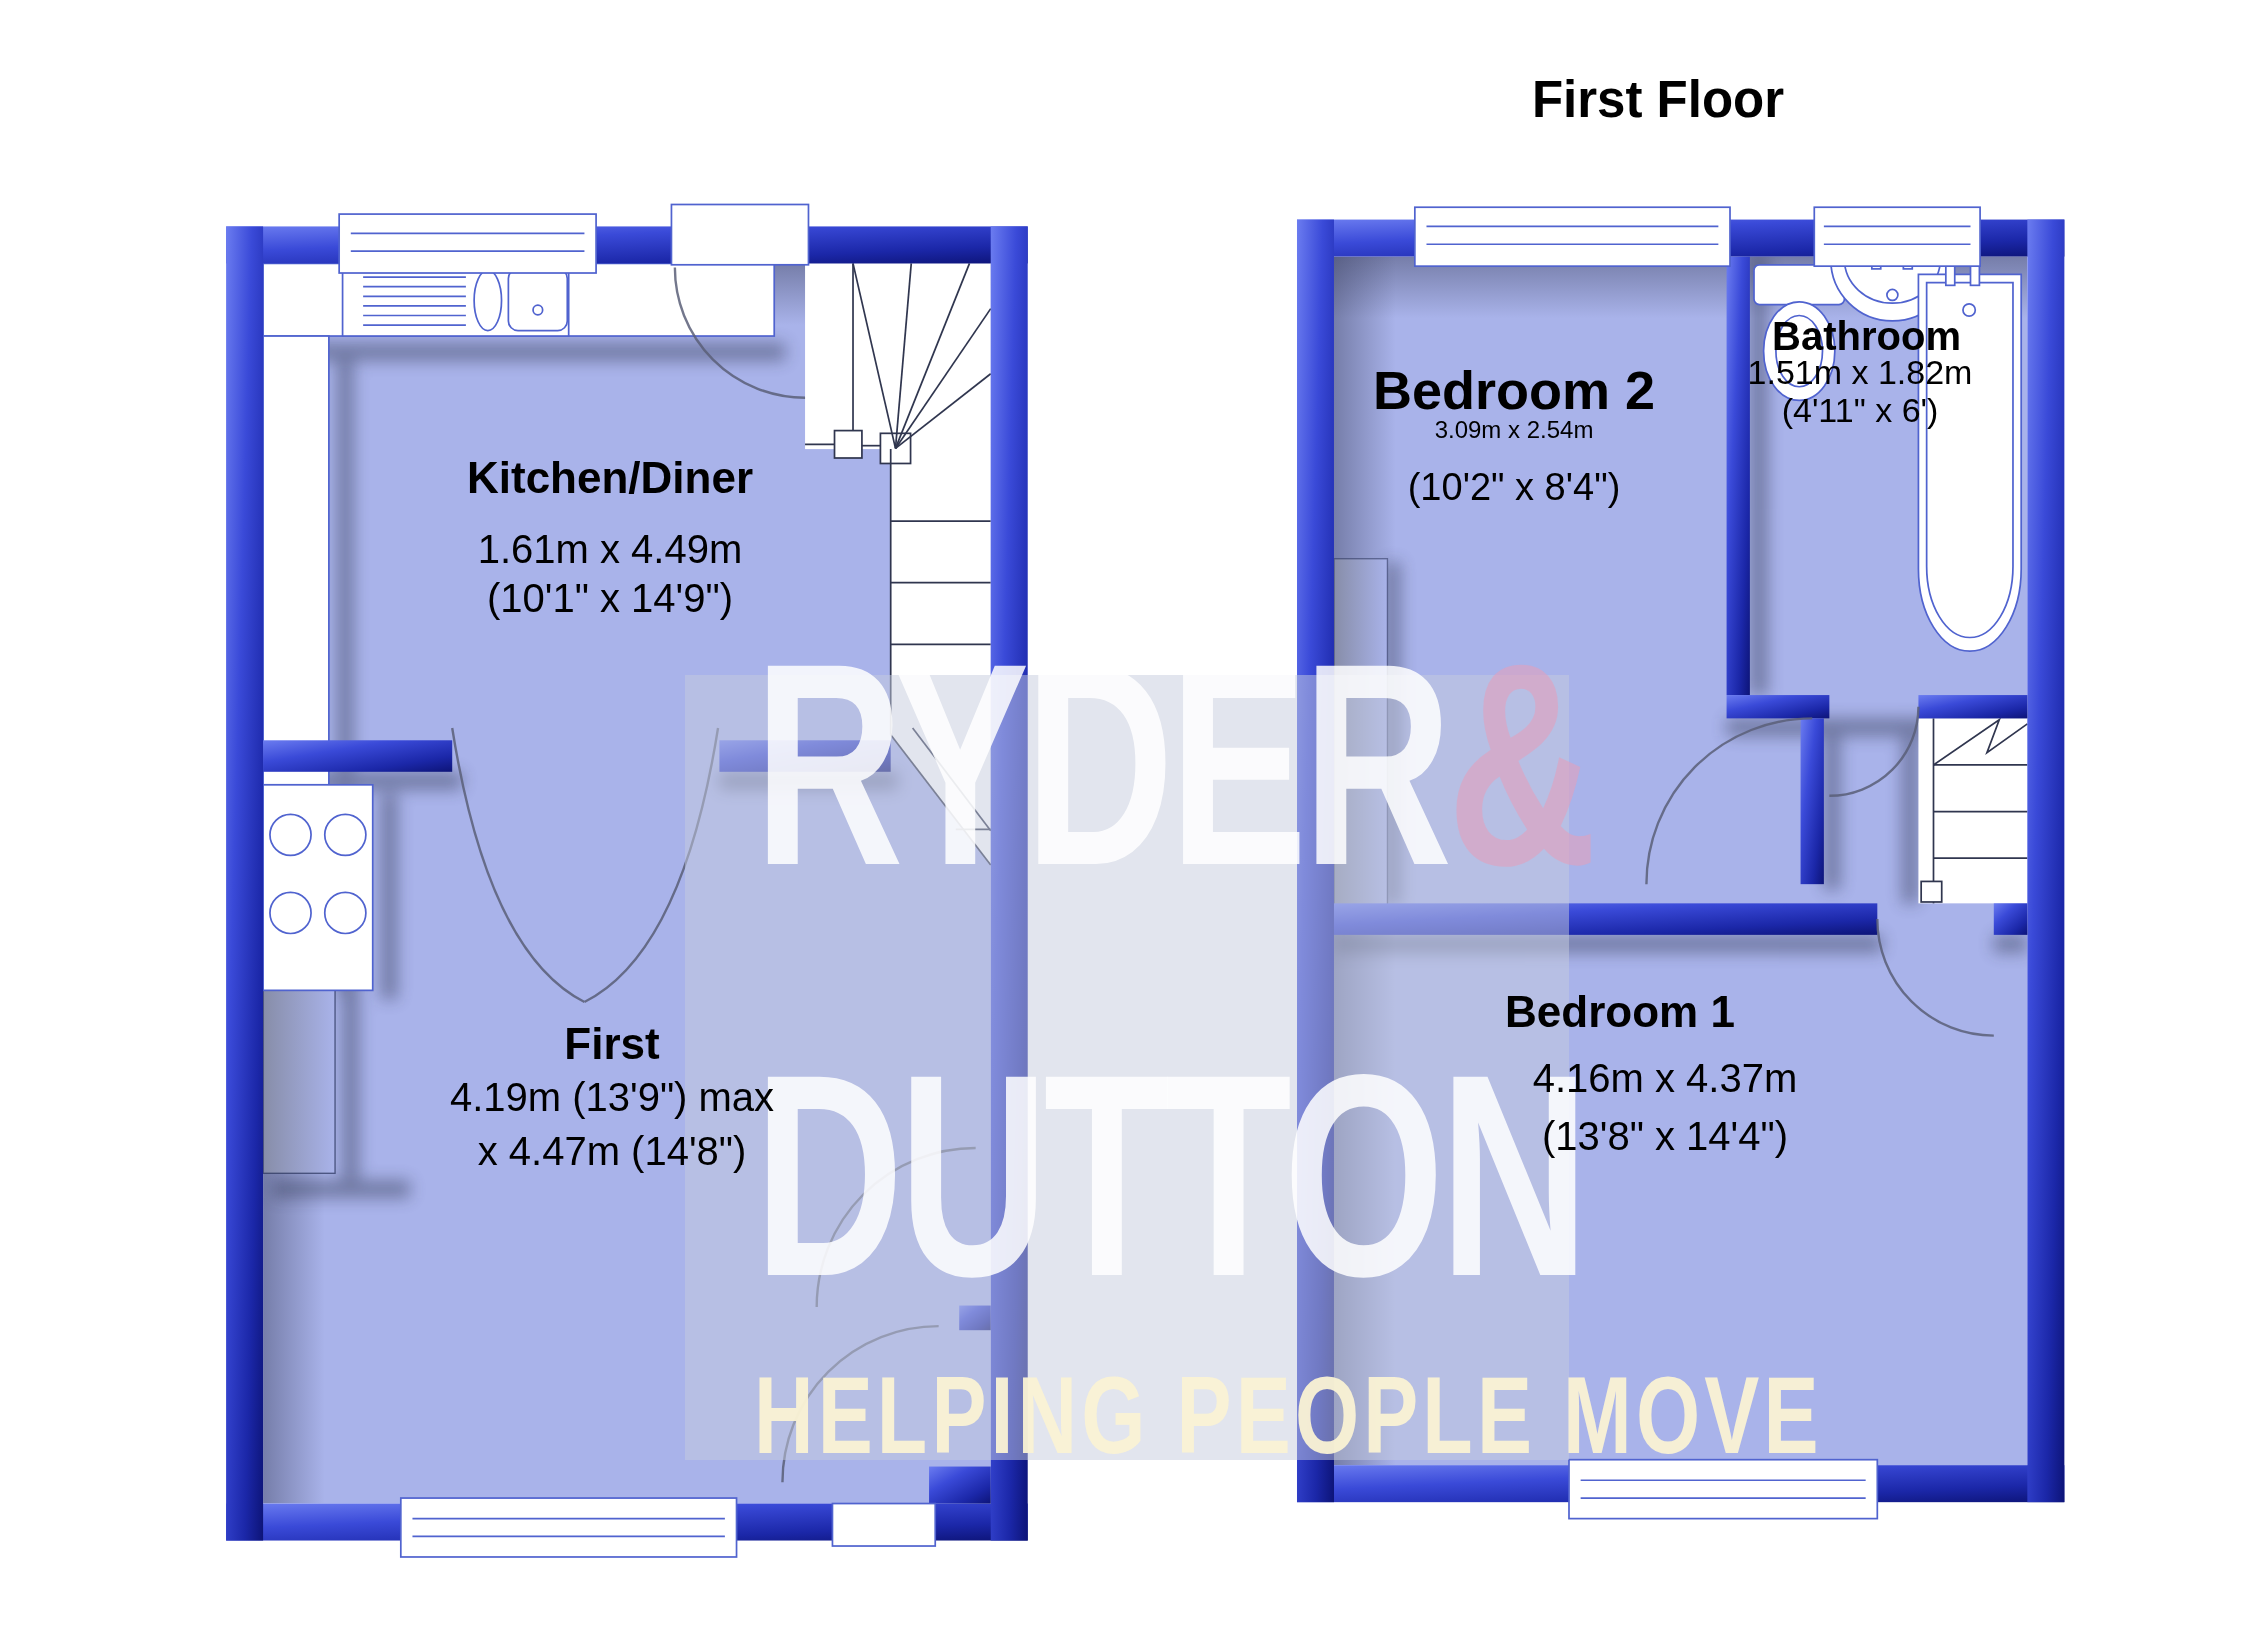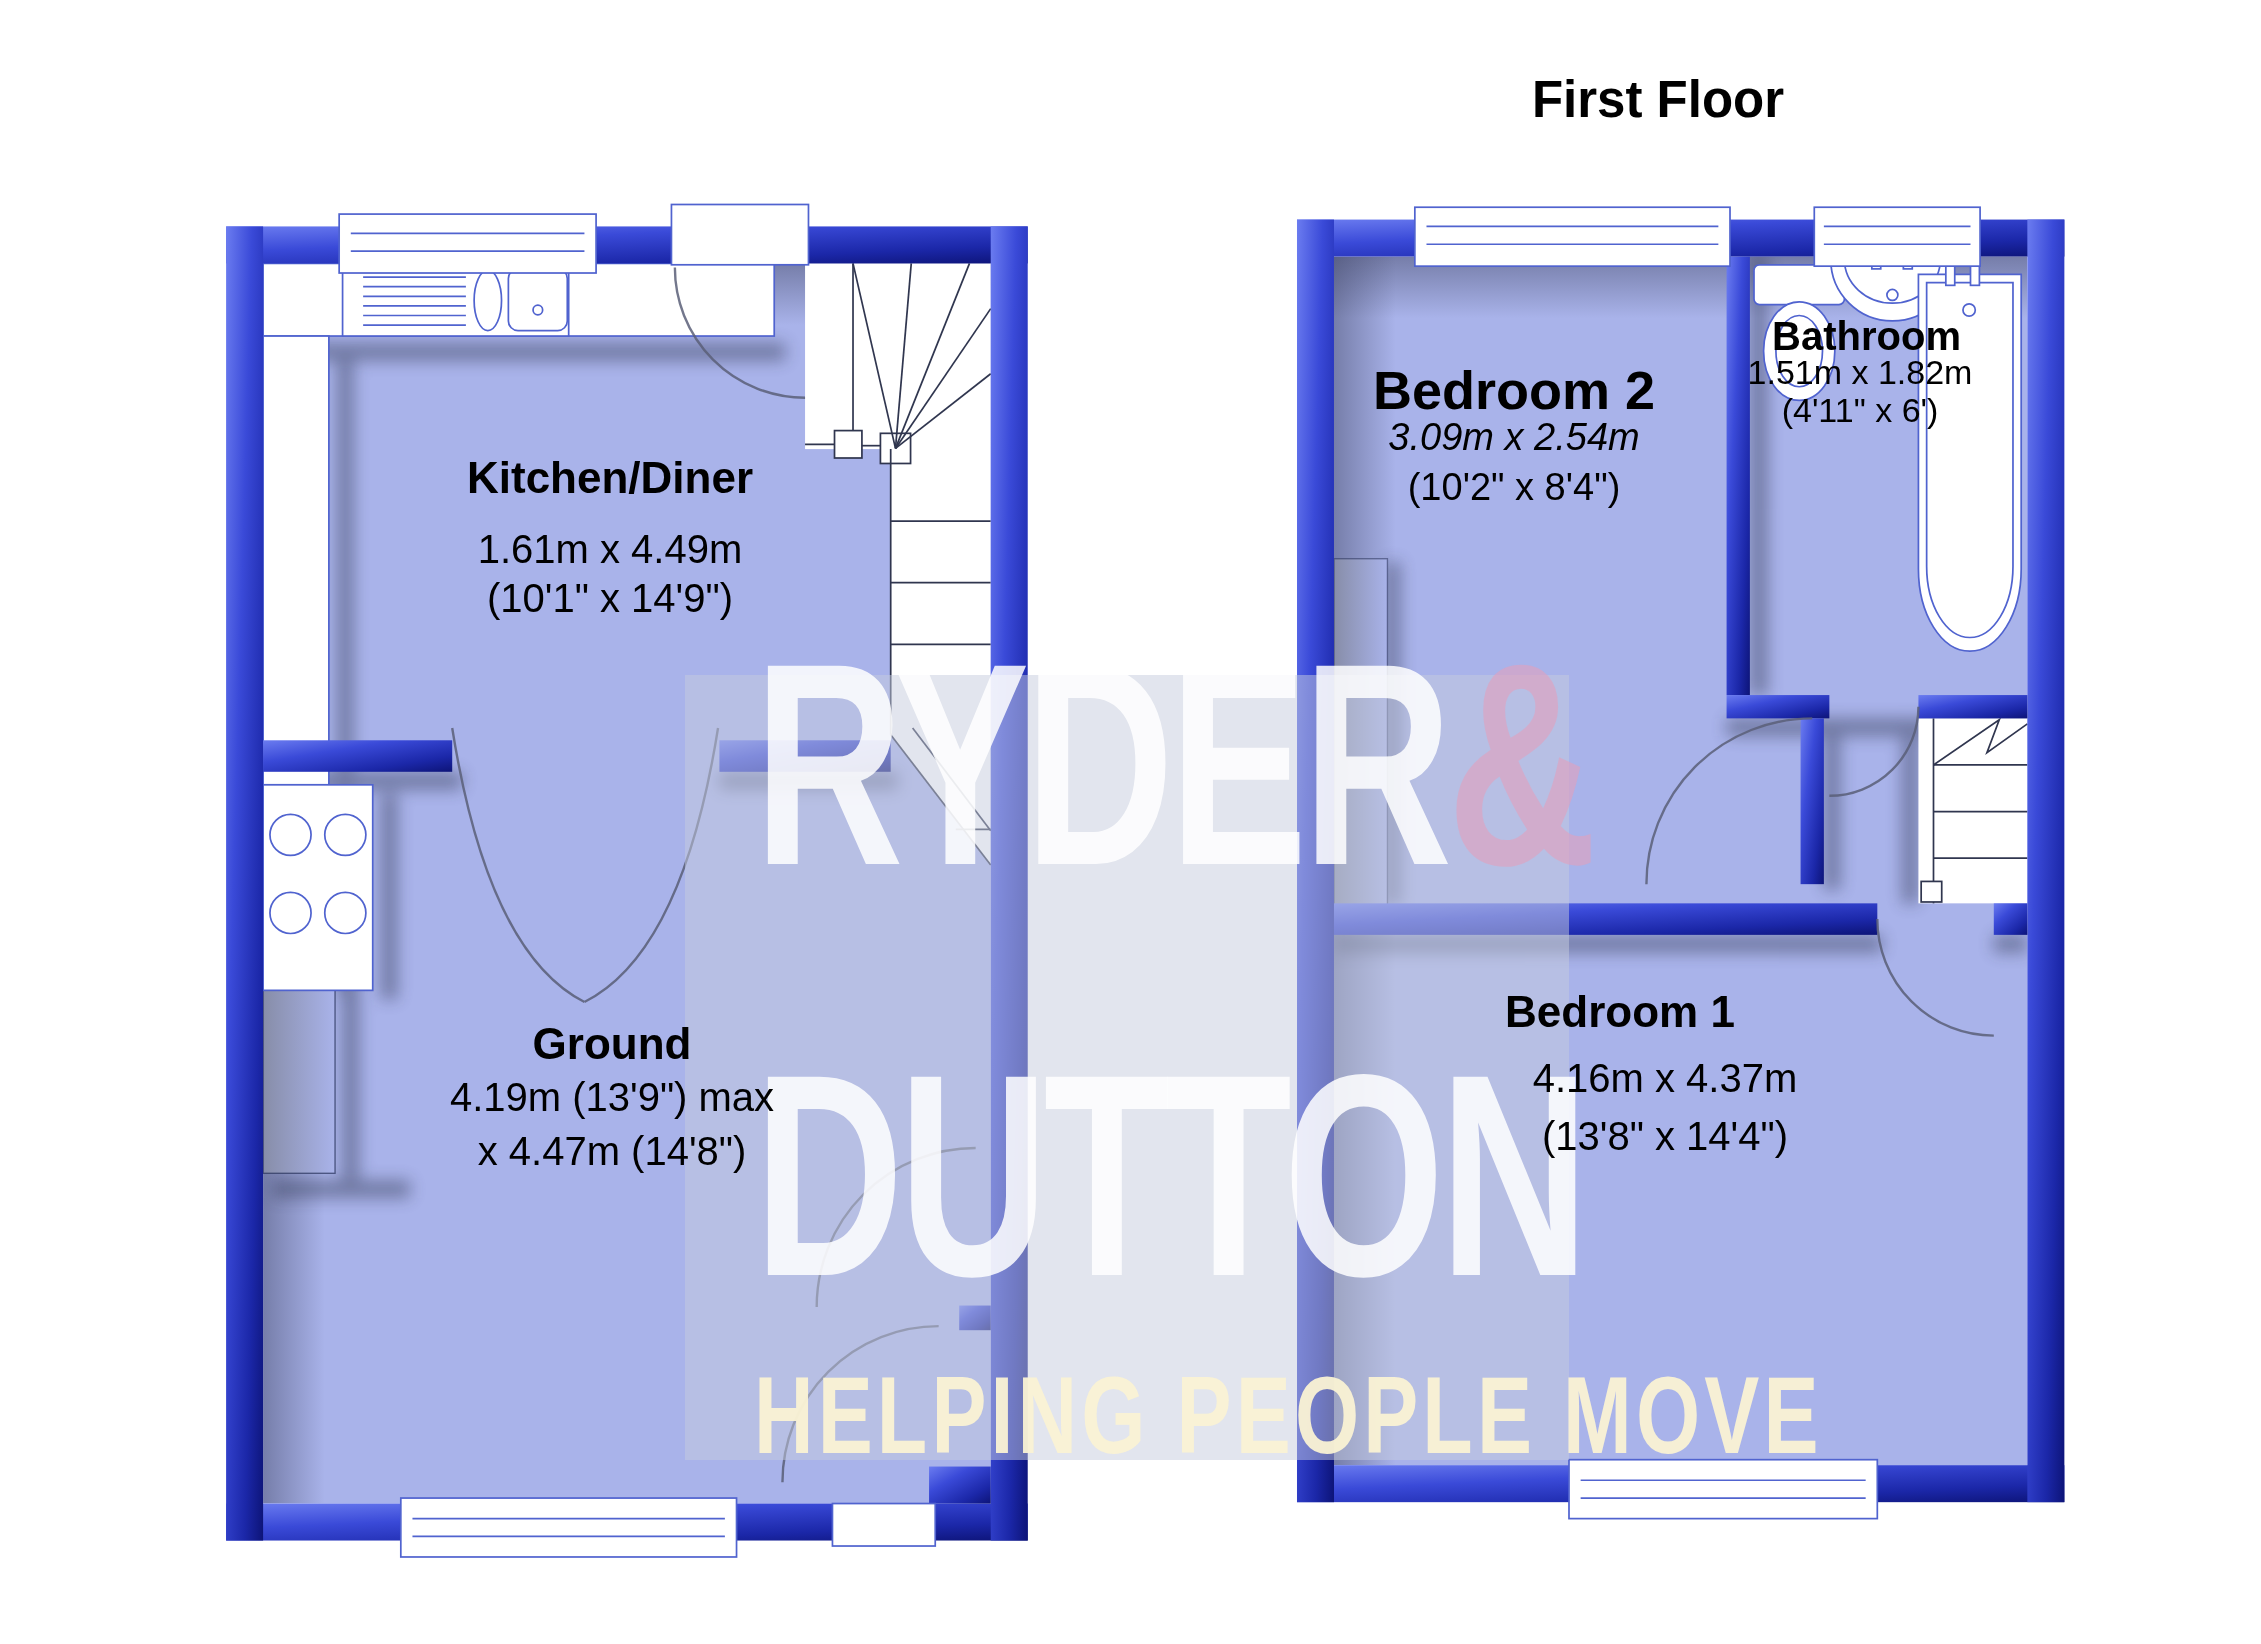--- a/index.html
+++ b/index.html
@@ -267,26 +267,26 @@
   <div class="wm-word" style="left:754px;top:620px;font-size:288px;"><span>RYDER</span><span class="wm-amp">&amp;</span></div>
   <div class="wm-word" style="left:754px;top:1031px;font-size:288px;">DUTTON</div>
   <div class="wm-tag" style="left:754px;top:1360px;font-size:110px;">HELPING PEOPLE MOVE</div>
 
   <div class="lbl floor-title" style="left:1658px;top:72px;">First Floor</div>
 
   <div class="lbl room-name" style="left:610px;top:454px;">Kitchen/Diner</div>
   <div class="lbl room-dim" style="left:610px;top:528px;">1.61m x 4.49m</div>
   <div class="lbl room-dim" style="left:610px;top:577px;">(10'1" x 14'9")</div>
 
-  <div class="lbl room-name" style="left:612px;top:1020px;">Ground</div>
+  <div class="lbl room-name" style="left:612px;top:1020px;">First</div>
   <div class="lbl room-dim" style="left:612px;top:1076px;">4.19m (13'9") max</div>
   <div class="lbl room-dim" style="left:612px;top:1130px;">x 4.47m (14'8")</div>
 
   <div class="lbl room-name" style="left:1514px;top:361px;font-size:54px;">Bedroom 2</div>
-  <div class="lbl room-dim" style="left:1514px;top:417px;font-size:38px;font-style:italic;">3.09m x 2.54m</div>
+  <div class="lbl room-dim" style="left:1514px;top:417px;font-size:24px;">3.09m x 2.54m</div>
   <div class="lbl room-dim" style="left:1514px;top:467px;font-size:38px;">(10'2" x 8'4")</div>
 
   <div class="lbl bath-name" style="left:1860px;top:315px;">Bathroom</div>
   <div class="lbl bath-dim" style="left:1860px;top:354px;">1.51m x 1.82m</div>
   <div class="lbl bath-dim" style="left:1860px;top:392px;">(4'11" x 6')</div>
 
   <div class="lbl room-name" style="left:1620px;top:988px;">Bedroom 1</div>
   <div class="lbl room-dim" style="left:1665px;top:1057px;">4.16m x 4.37m</div>
   <div class="lbl room-dim" style="left:1665px;top:1115px;">(13'8" x 14'4")</div>
 

